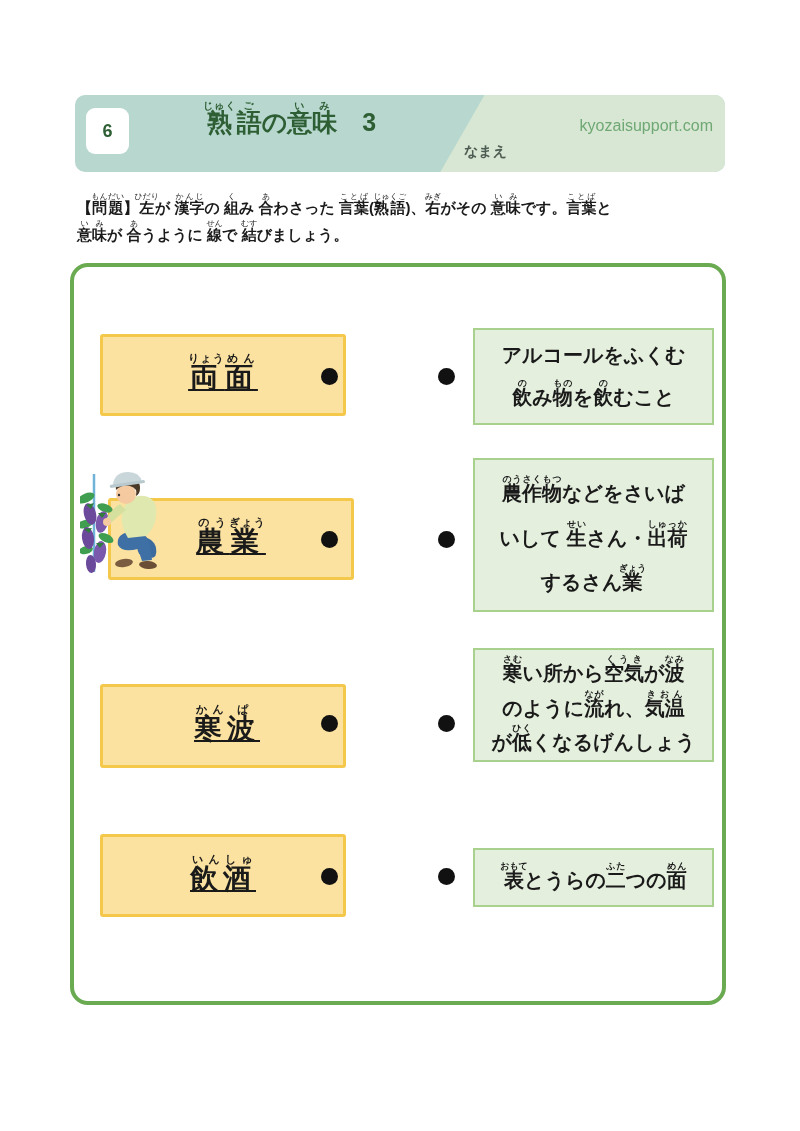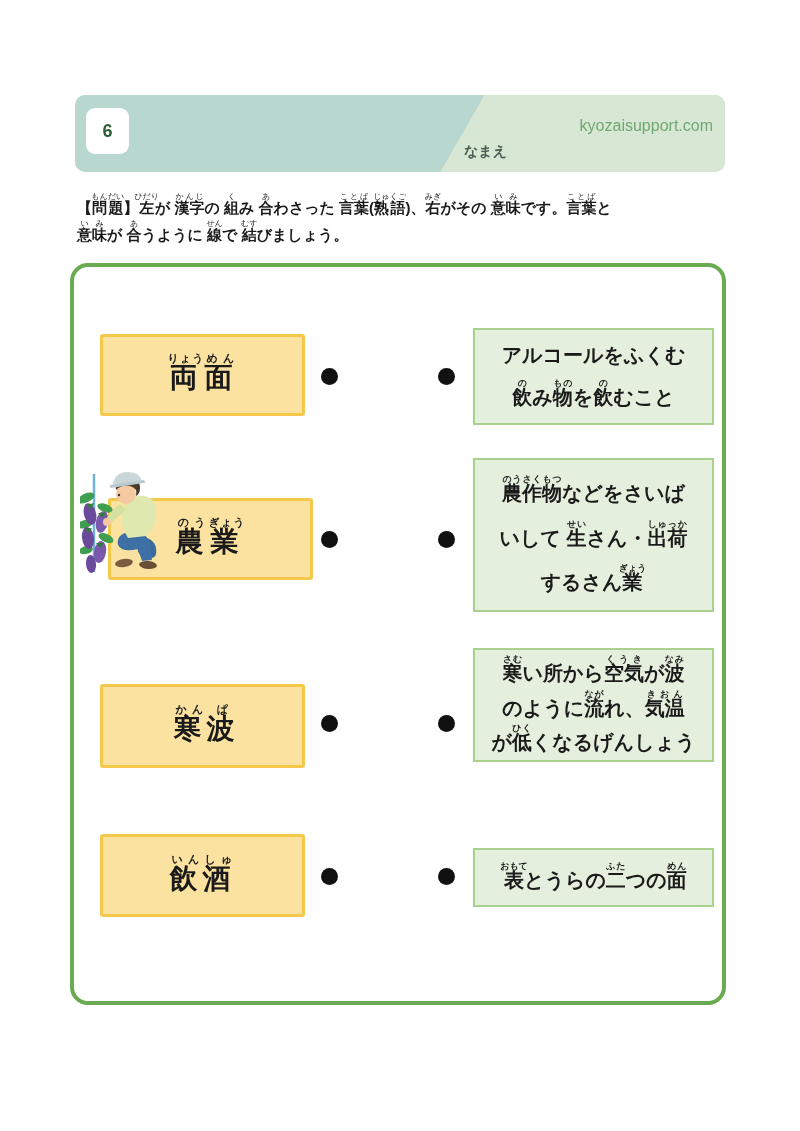--- a/index.html
+++ b/index.html
@@ -25,24 +25,24 @@
   
   .problem { position:absolute; left:77px; top:192px; width:655px; font-size:15px; font-weight:bold;
              color:var(--text-black,#1a1a1a); }
   .problem-line { white-space:nowrap; margin-bottom:1px; }
   .problem rt { font-size:8px; font-weight:normal; }
 
   
   .matching-box { position:absolute; left:70px; top:263px; width:656px; height:742px;
              border:4px solid var(--outer-green,#6aaa50); border-radius:18px; background:#ffffff; }
 
-  .term-box { position:absolute; width:205px; z-index:1;
+  .term-box { position:absolute; width:246px; z-index:1;
              background:var(--term-fill,#fce2a0); border:3px solid var(--term-border,#f3c84b);
              border-radius:3px; display:flex; align-items:center; justify-content:center;
-             font-size:28px; font-weight:bold; letter-spacing:5px; white-space:nowrap; }
+             font-size:28px; font-weight:bold; letter-spacing:5px; white-space:nowrap;text-decoration:underline; }
   .term-box rt { font-size:11px; font-weight:bold; letter-spacing:1px; }
 
   .def-box { position:absolute; width:241px;
              background:var(--def-fill,#e4efdd); border:2px solid var(--def-border,#a9d18e);
              display:flex; flex-direction:column; align-items:center; justify-content:space-evenly;
              font-size:20px; font-weight:bold; padding:3px 0; }
   .def-box rt { font-size:9px; font-weight:bold; }
   .def-line { white-space:nowrap; }
 
   .dot { position:absolute; width:17px; height:17px; border-radius:50%;
@@ -51,20 +51,21 @@
   .farmer { position:absolute; left:80px; top:458px; z-index:3; }
 </style>
 </head>
 <body>
 
 <div class="page">
 
   <div class="header">
     <div class="header-right-bg"></div>
     <div class="number-badge">6</div>
+    <div class="header-title"><ruby>熟<rt>じゅく</rt></ruby><ruby>語<rt>ご</rt></ruby>の<ruby>意<rt>い</rt></ruby><ruby>味<rt>み</rt></ruby>　3</div>
     <div class="site-url">kyozaisupport.com</div>
     <div class="name-label">なまえ</div>
   </div>
 
   <div class="problem">
     <div class="problem-line">【<ruby>問題<rt>もんだい</rt></ruby>】<ruby>左<rt>ひだり</rt></ruby>が <ruby>漢字<rt>かんじ</rt></ruby>の <ruby>組<rt>く</rt></ruby>み <ruby>合<rt>あ</rt></ruby>わさった <ruby>言葉<rt>ことば</rt></ruby>(<ruby>熟語<rt>じゅくご</rt></ruby>)、<ruby>右<rt>みぎ</rt></ruby>がその <ruby>意味<rt>いみ</rt></ruby>です。<ruby>言葉<rt>ことば</rt></ruby>と</div>
     <div class="problem-line"><ruby>意味<rt>いみ</rt></ruby>が <ruby>合<rt>あ</rt></ruby>うように <ruby>線<rt>せん</rt></ruby>で <ruby>結<rt>むす</rt></ruby>びましょう。</div>
   </div>
 
   <div class="matching-box"></div>

